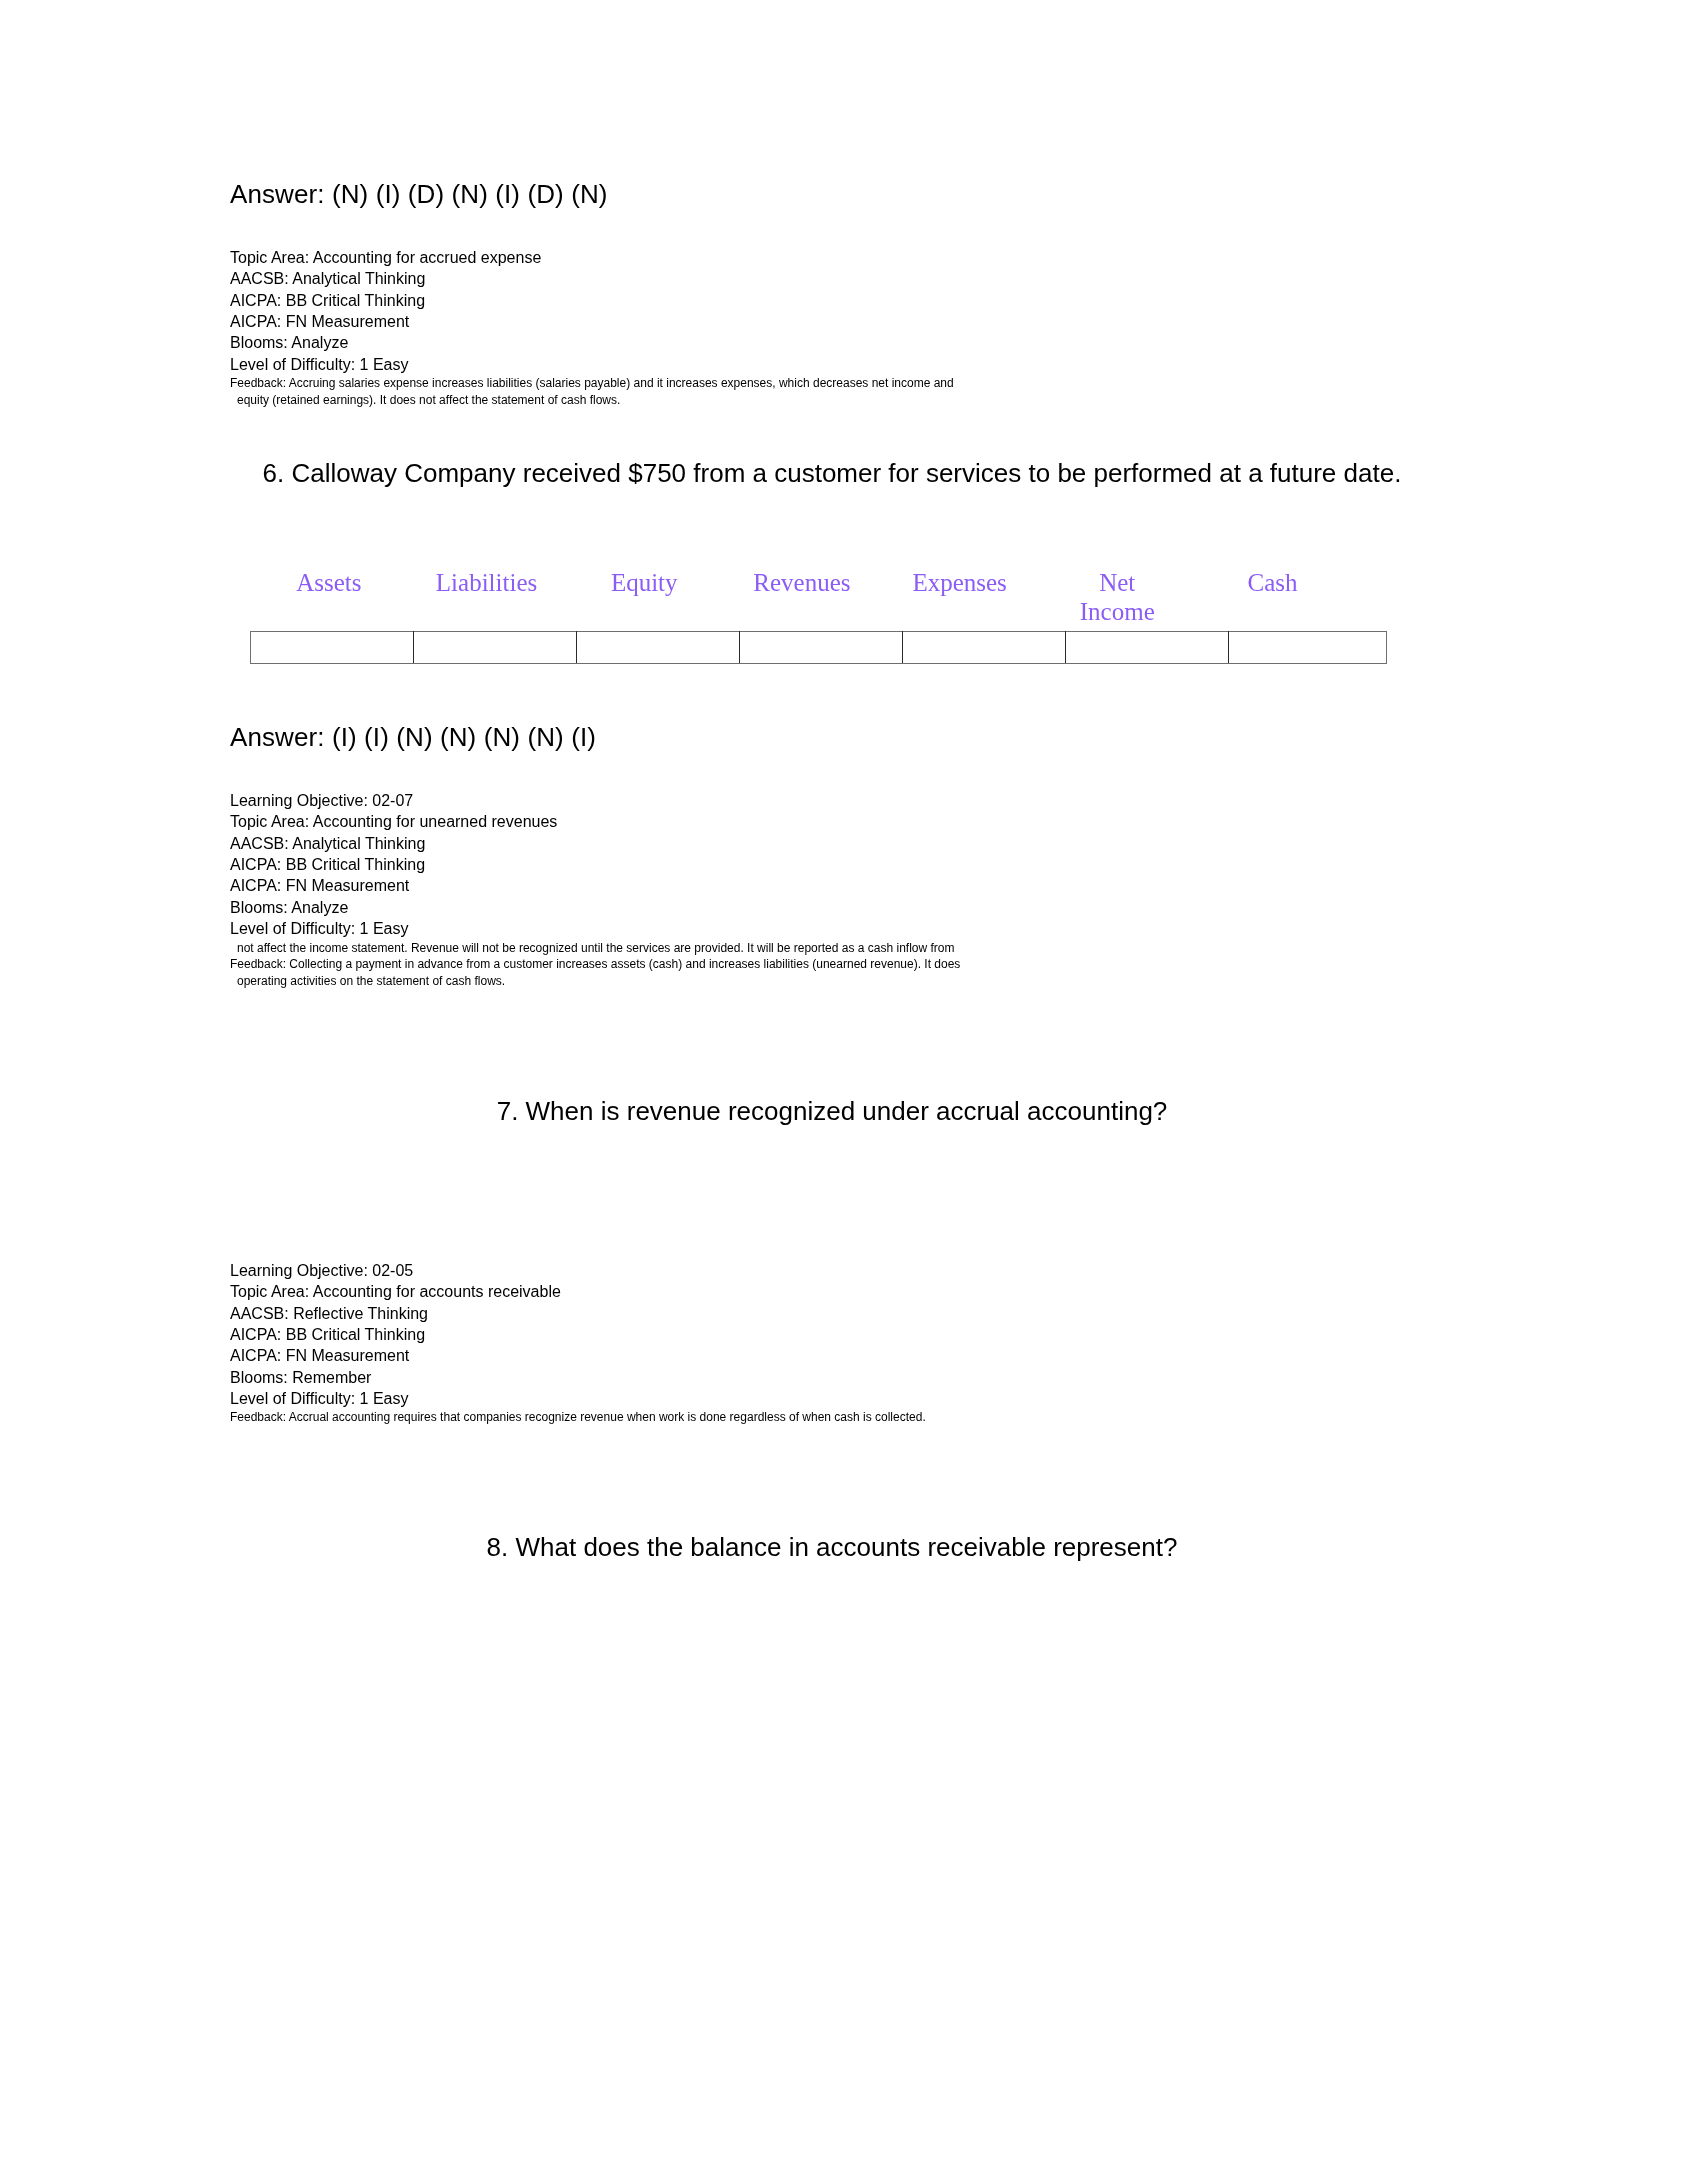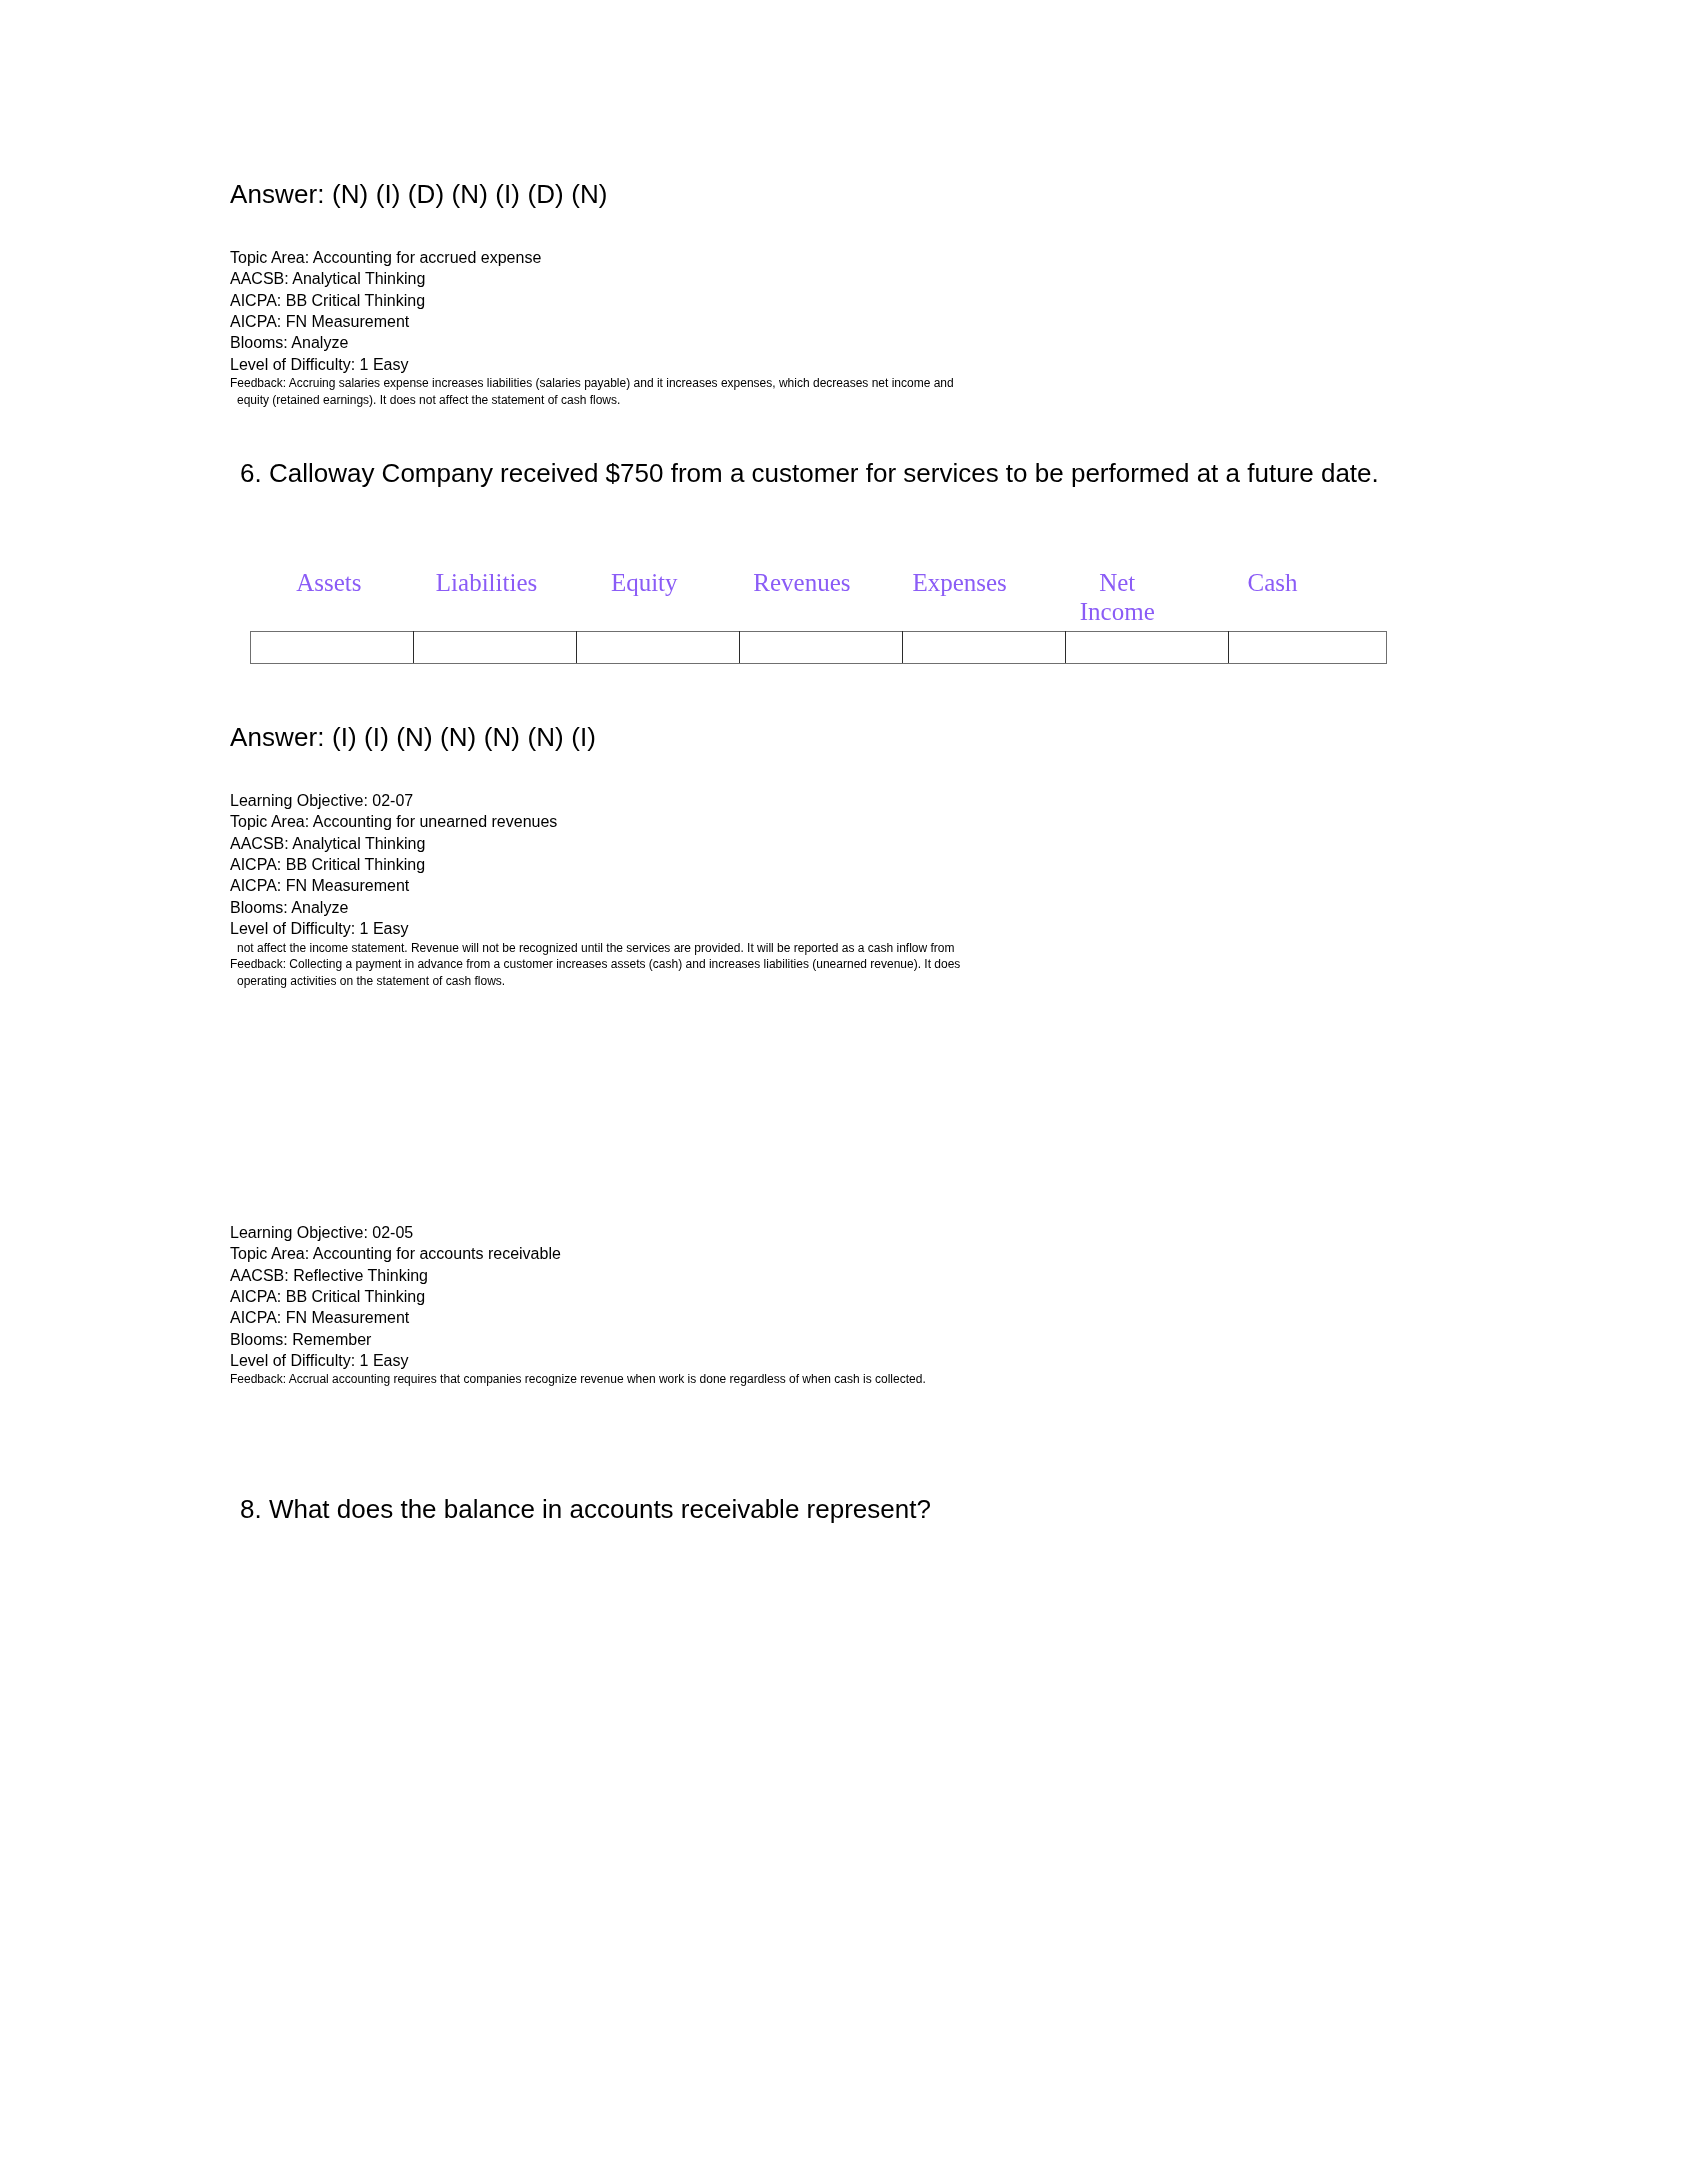--- a/index.html
+++ b/index.html
@@ -41,20 +41,21 @@
   }
 
   
   .question {
     font-size: 26px;
     line-height: 1.46;
     margin: 0;
     padding-left: 36px;
     text-indent: -26px;
     max-width: 1158px;
+    text-align: center;
   }
 
   
   .meta {
     font-size: 16px;
     line-height: 1.335;
     margin: 0;
   }
   .meta-line {
     margin: 0;
@@ -217,20 +218,21 @@
       <p class="meta-line">AICPA: FN Measurement</p>
       <p class="meta-line">Blooms: Analyze</p>
       <p class="meta-line">Level of Difficulty: 1 Easy</p>
       <p class="feedback feedback-indent">not affect the income statement.  Revenue will not be recognized until the services are provided.  It will be reported as a cash inflow from</p>
       <p class="feedback">Feedback:  Collecting a payment in advance from a customer increases assets (cash) and increases liabilities (unearned revenue).  It does</p>
       <p class="feedback feedback-indent">operating activities on the statement of cash flows.</p>
     </div>
 
     <div class="sp-104"></div>
 
+    <p class="question">7. When is revenue recognized under accrual accounting?</p>
 
     <div class="sp-40"></div>
 
 
     <div class="sp-90"></div>
 
     <div class="meta">
       <p class="meta-line">Learning Objective: 02-05</p>
       <p class="meta-line">Topic Area: Accounting for accounts receivable</p>
       <p class="meta-line">AACSB: Reflective Thinking</p>

